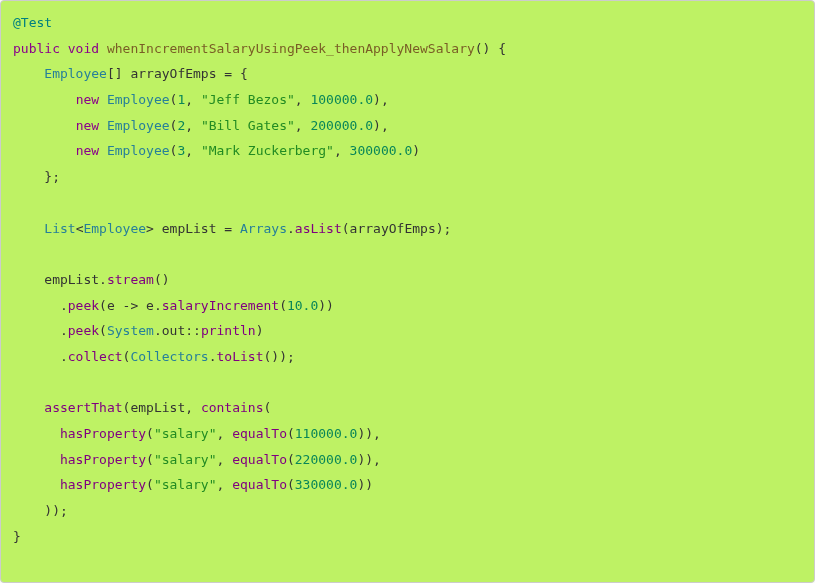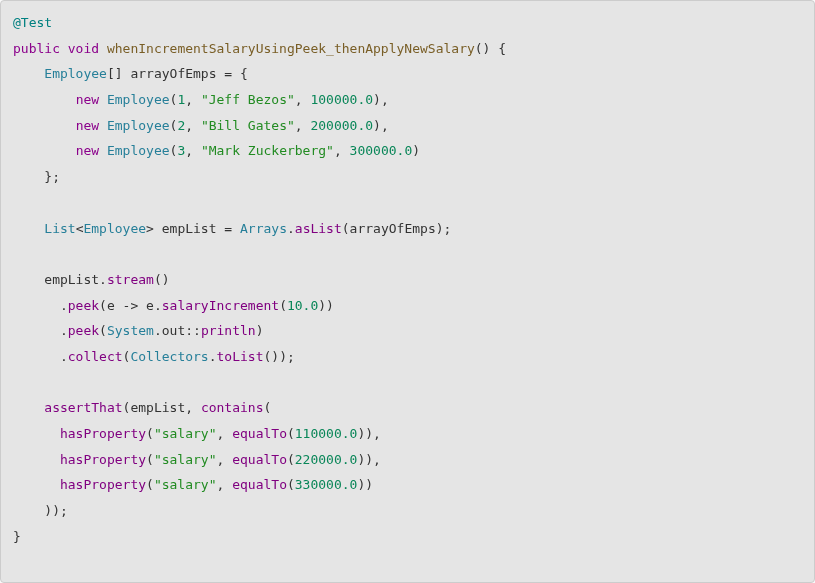--- a/index.html
+++ b/index.html
@@ -4,21 +4,21 @@
   <style>
     * { margin: 0; padding: 0; box-sizing: border-box; }
     body {
       background: #fafafa;
       padding: 0;
       width: 815px;
       height: 583px;
       overflow: hidden;
     }
     .code-block {
-      background: #e5e5e5;
+      background: #bef264;
       border: 1px solid #ccc;
       border-radius: 4px;
       padding: 10px 12px;
       font-family: Consolas, Monaco, 'Courier New', monospace;
       font-size: 13px;
       line-height: 1.9;
       white-space: pre;
       overflow: auto;
       width: 815px;
       height: 583px;

